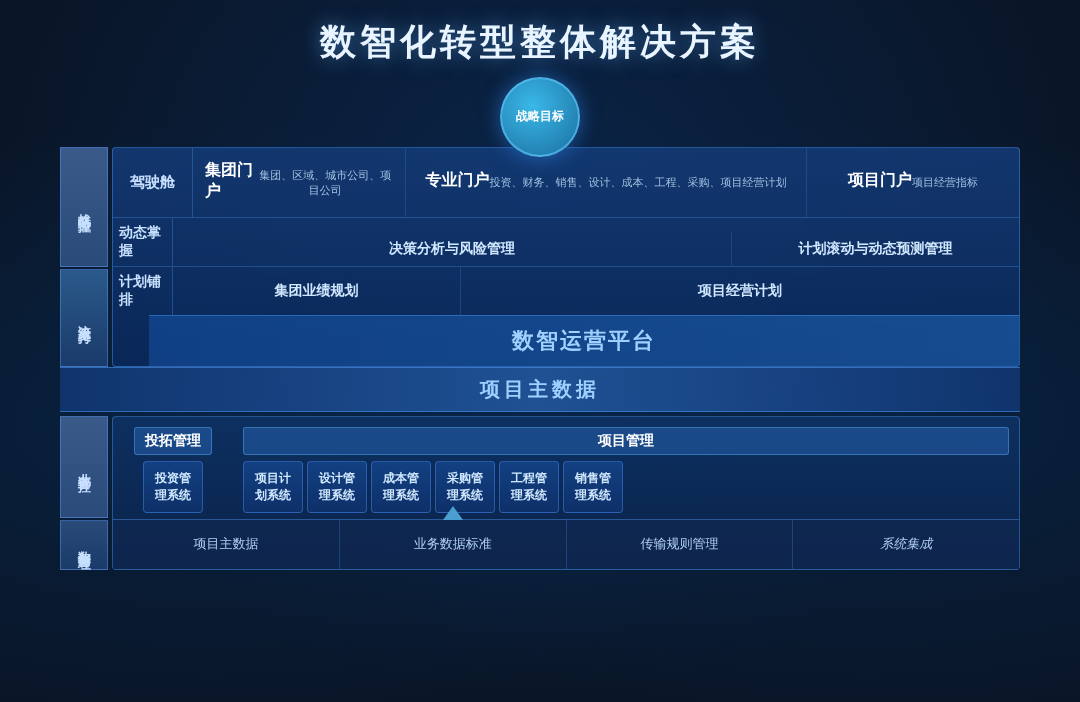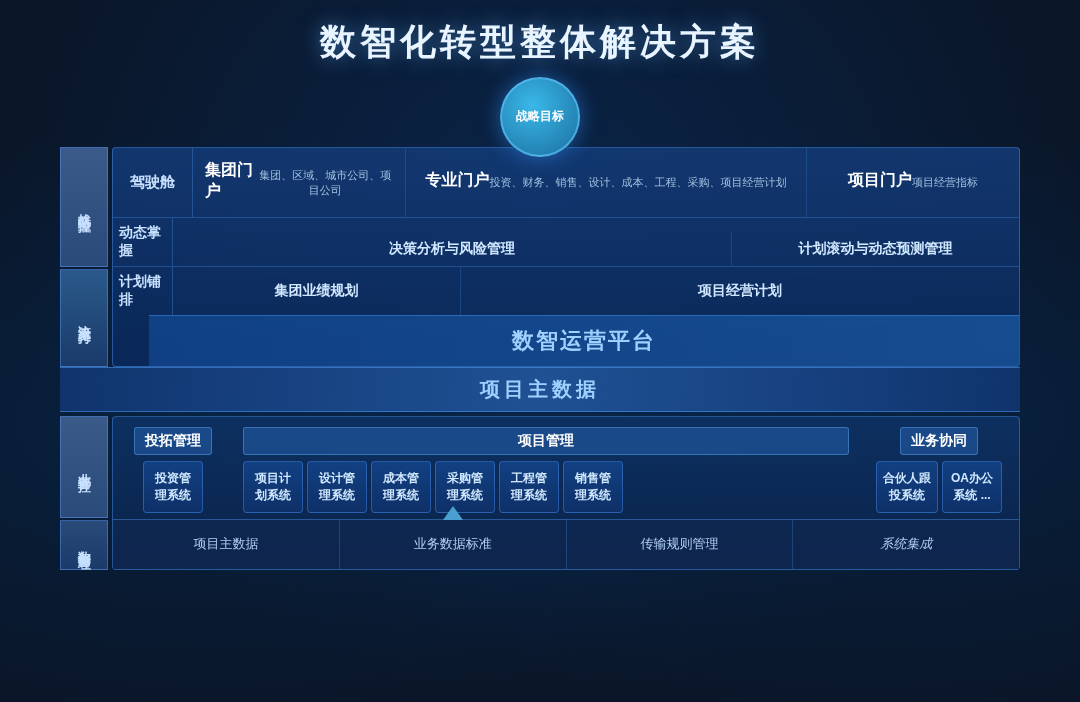--- a/index.html
+++ b/index.html
@@ -494,27 +494,20 @@
             <div class="biz-block-items">
               <div class="biz-item">项目计<br>划系统</div>
               <div class="biz-item">设计管<br>理系统</div>
               <div class="biz-item">成本管<br>理系统</div>
               <div class="biz-item">采购管<br>理系统</div>
               <div class="biz-item">工程管<br>理系统</div>
               <div class="biz-item">销售管<br>理系统</div>
             </div>
           </div>
 
-          <div class="collab-block">
-            <div class="biz-block-title">业务协同</div>
-            <div class="biz-block-items">
-              <div class="biz-item">合伙人跟<br>投系统</div>
-              <div class="biz-item">OA办公<br>系统 ...</div>
-            </div>
-          </div>
 
         </div>
 
         <div class="data-row">
           <div class="data-cell">
             <span>项目主数据</span>
           </div>
           <div class="data-cell">
             <div class="arrow-up"></div>
             <span>业务数据标准</span>

